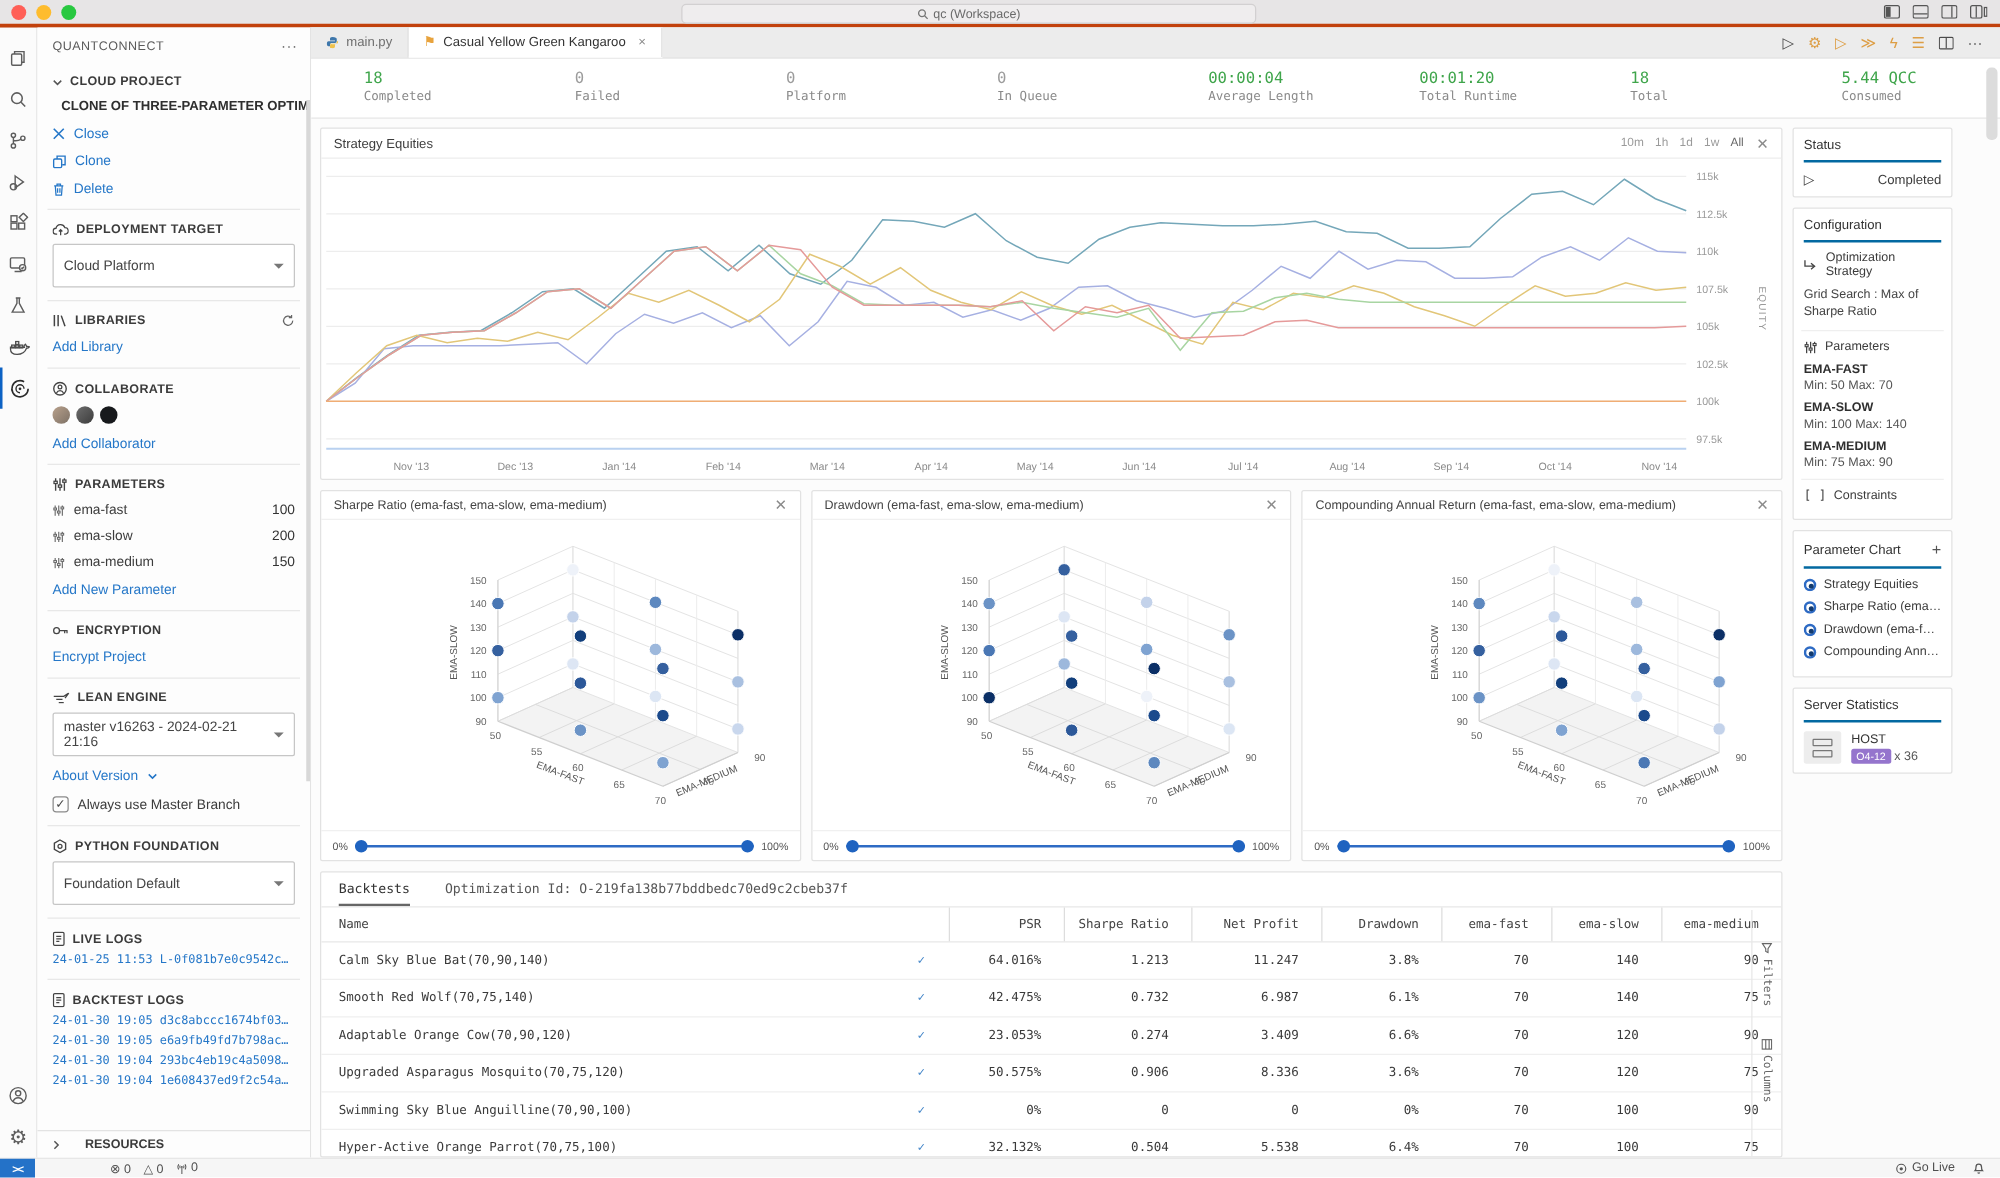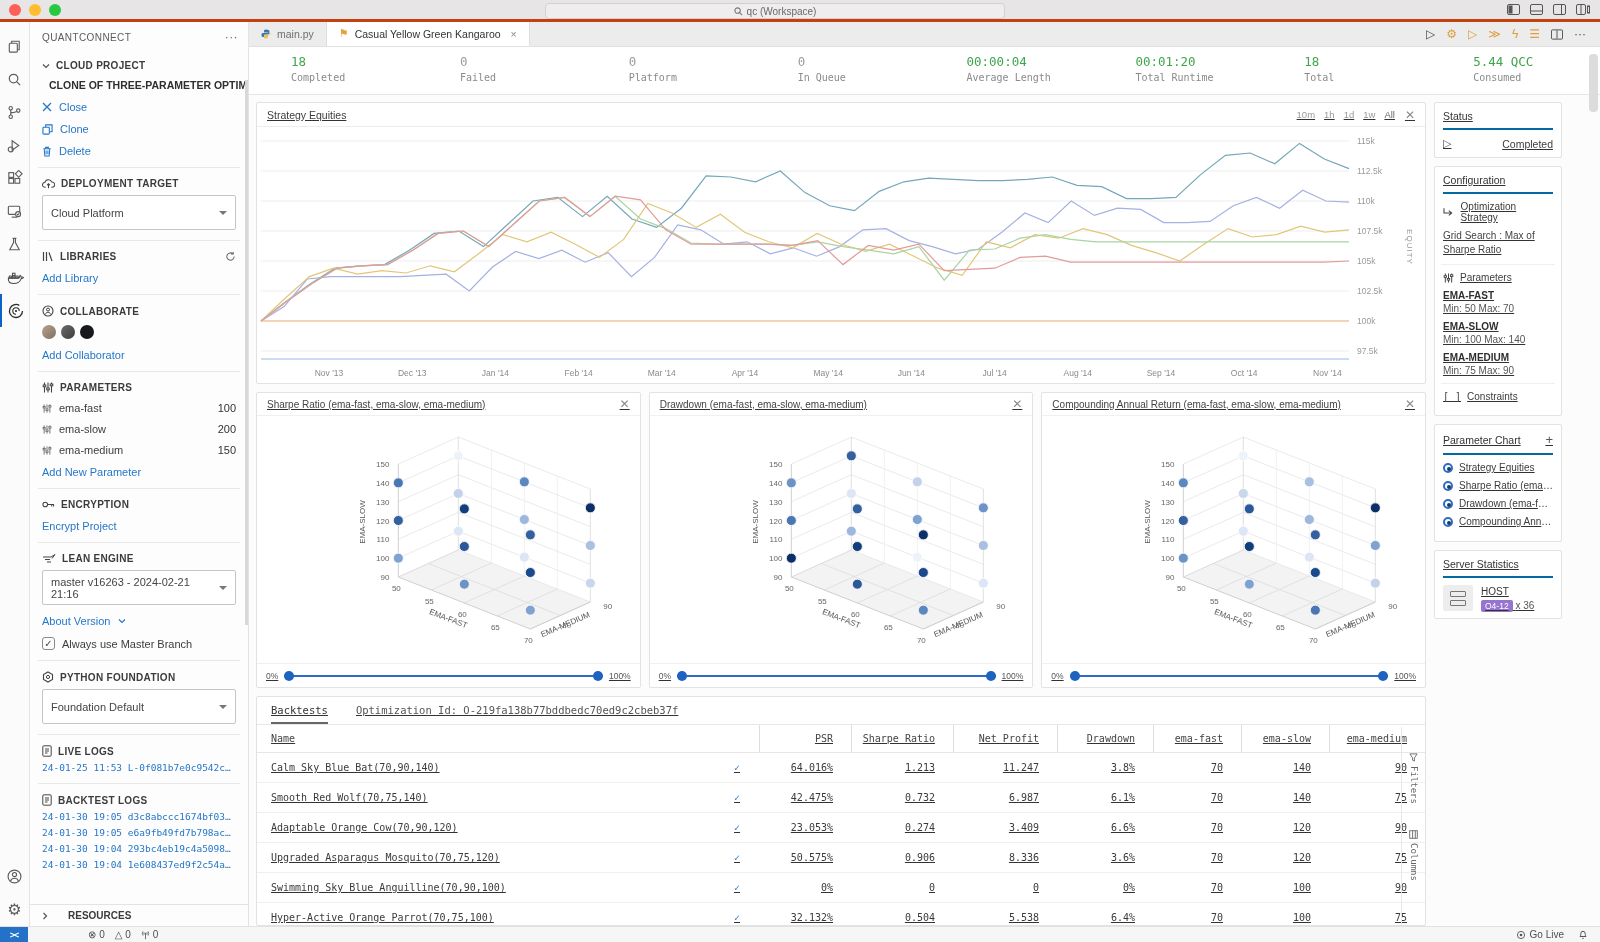--- a/index.html
+++ b/index.html
@@ -57,21 +57,21 @@
   .tab .close { color:#888; margin-left:4px; }
   #toolbar { margin-left:auto; display:flex; align-items:center; gap:11px; padding-right:14px; font-size:12px; color:#4a4a4a; }
   .tool-orange { color:#dd9e45; }
 
   #statsrow { height:48px; background:#fff; border-bottom:1px solid #e6e6e6; display:flex; }
   .stat { flex:1; padding:7px 0 0 42px; }
   .stat .v { font-family:"DejaVu Sans Mono",monospace; font-size:12.5px; color:#9c9c9c; }
   .stat .v.green { color:#3fa54b; }
   .stat .l { font-family:"DejaVu Sans Mono",monospace; font-size:10px; color:#8a8a8a; margin-top:3px; }
 
-  #workrow { flex:1; display:flex; padding:7px 6px 0 7px; min-height:0;text-decoration:underline; }
+  #workrow { flex:1; display:flex; padding:7px 6px 0 7px; min-height:0; }
   #chartscol { width:1170px; display:flex; flex-direction:column; min-height:0; }
   .panel { background:#fff; border:1px solid #e2e2e2; border-radius:2px; }
   .p-head { height:24px; display:flex; align-items:center; padding:0 10px; border-bottom:1px solid #ededed; font-size:10.5px; color:#3d3d3d; }
   .p-close { color:#8a8a8a; font-size:12px; margin-left:10px; }
   .ranges { margin-left:auto; display:flex; gap:9px; font-size:9.5px; color:#9a9a9a; }
   .ranges span:last-child { color:#666; }
 
   #scatter-row { display:flex; gap:8px; margin-top:8px; }
   .sc-panel { flex:1; }
   .sc-head { height:23px; display:flex; align-items:center; padding:0 10px; font-size:10px; color:#444; border-bottom:1px solid #f0f0f0; }

